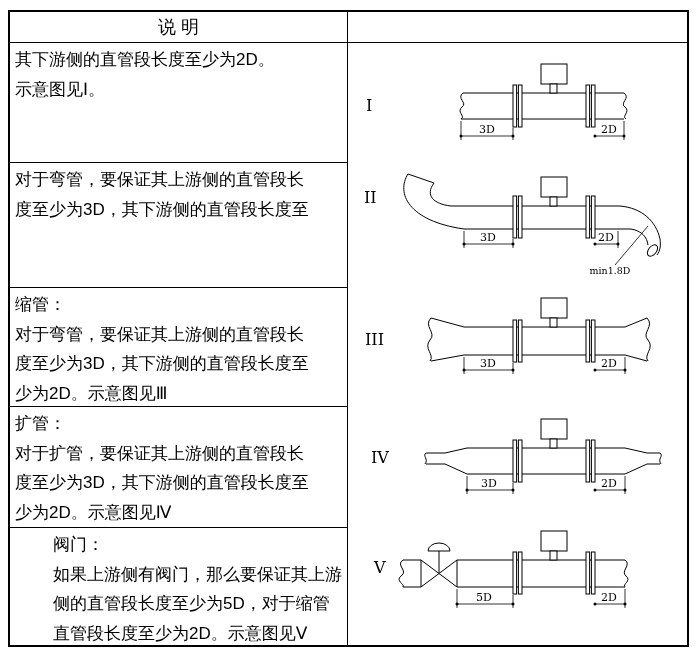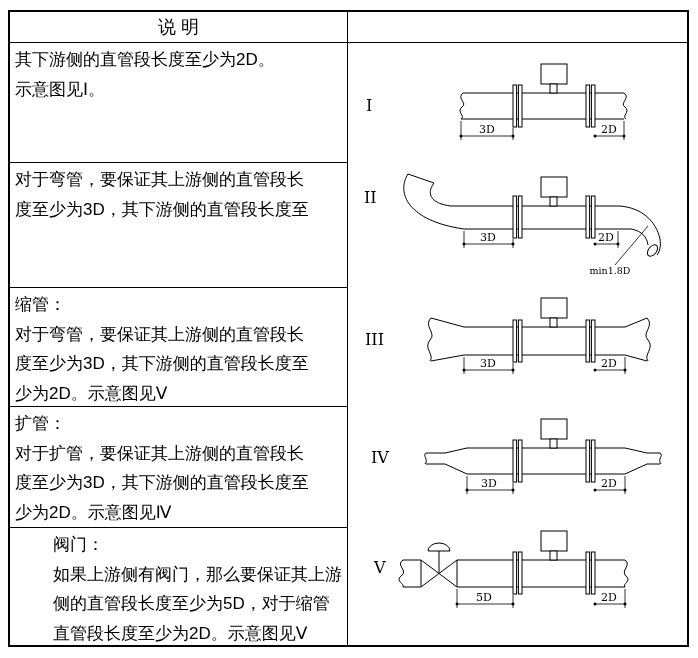--- a/index.html
+++ b/index.html
@@ -58,21 +58,21 @@
 
   <div class="lc">
     <div>对于弯管，要保证其上游侧的直管段长</div>
     <div>度至少为3D，其下游侧的直管段长度至</div>
   </div>
 
   <div class="lc">
     <div>缩管：</div>
     <div>对于弯管，要保证其上游侧的直管段长</div>
     <div>度至少为3D，其下游侧的直管段长度至</div>
-    <div>少为2D。示意图见Ⅴ</div>
+    <div>少为2D。示意图见Ⅲ</div>
   </div>
 
   <div class="lc">
     <div>扩管：</div>
     <div>对于扩管，要保证其上游侧的直管段长</div>
     <div>度至少为3D，其下游侧的直管段长度至</div>
     <div>少为2D。示意图见Ⅳ</div>
   </div>
 
   <div class="lc last">

